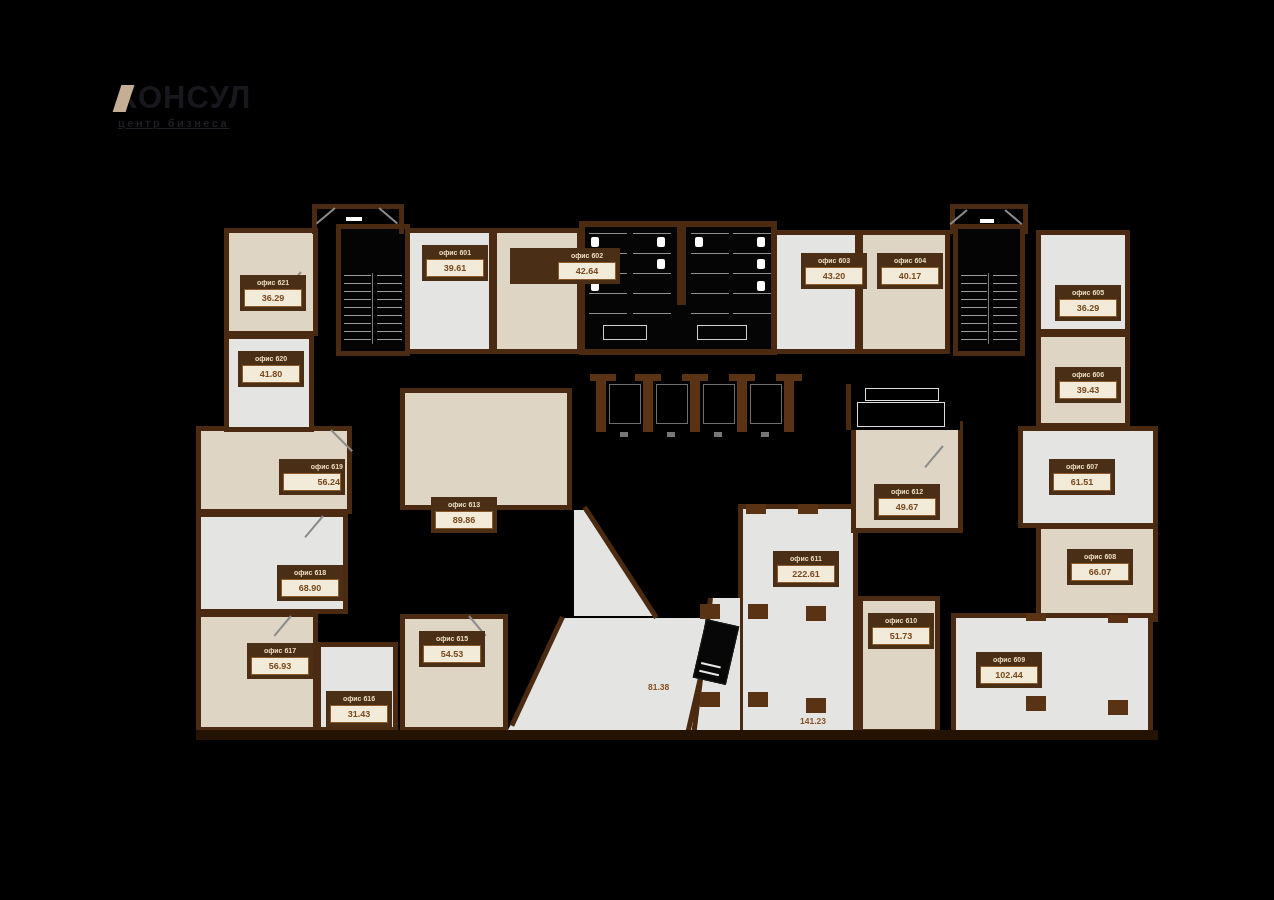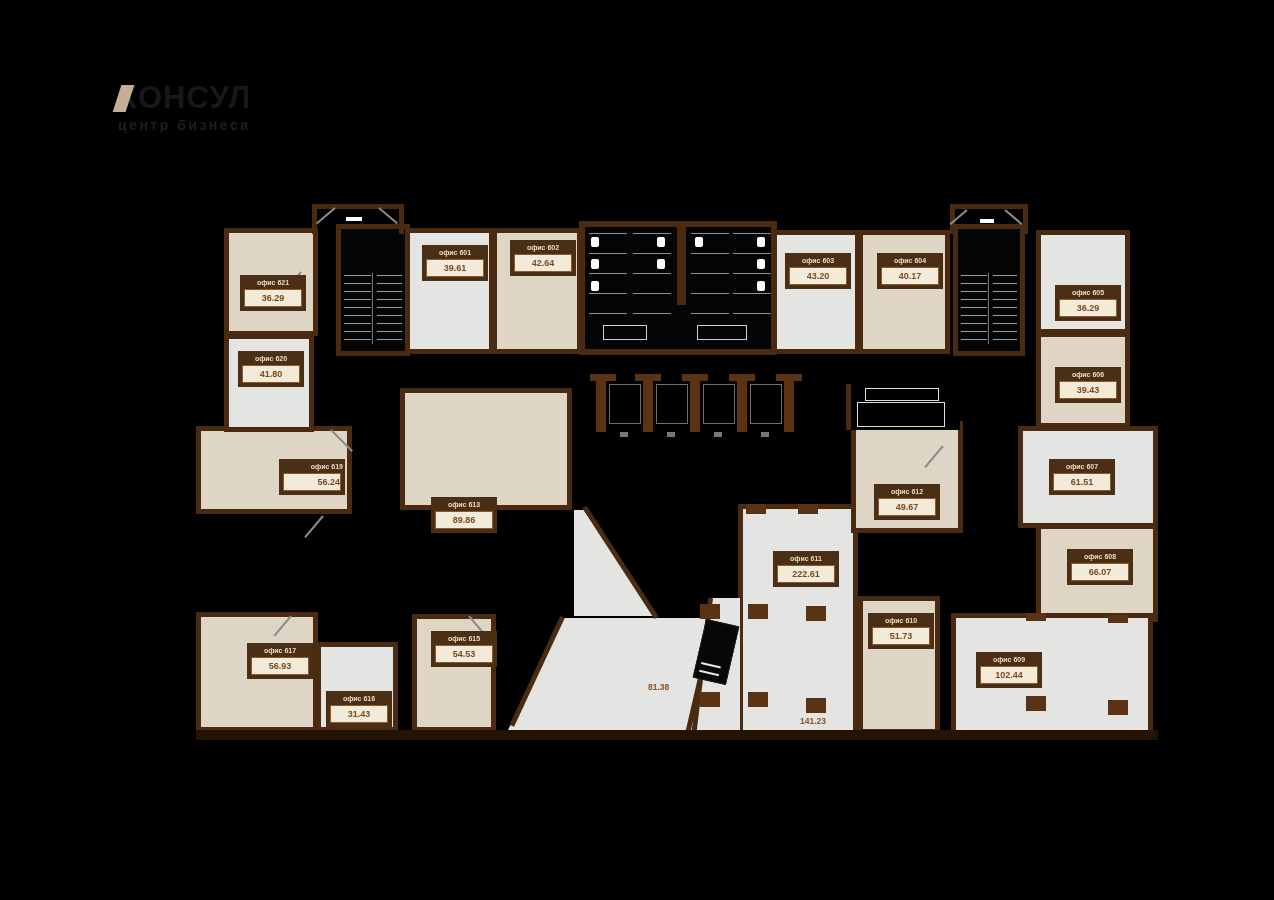--- a/index.html
+++ b/index.html
@@ -4,21 +4,21 @@
 <style>
   html,body{margin:0;padding:0;background:#000;}
   #stage{position:relative;width:1274px;height:900px;background:#000;overflow:hidden;
          font-family:"Liberation Sans",sans-serif;}
   
   #logo{position:absolute;left:118px;top:82px;width:200px;}
   #logo-title{position:relative;font-size:31px;font-weight:800;letter-spacing:1px;color:#17171d;line-height:1;}
   #logo-accent{position:absolute;left:-1px;top:3px;width:13px;height:27px;background:#c5ae94;transform:skewX(-18deg);}
   #logo-sub{display:flex;align-items:center;gap:7px;margin-top:4px;}
   #logo-sub .dash{flex:0 0 22px;height:0;border-top:2px solid #1e1e24;}
-  #logo-sub .txt{color:#1e1e24;font-size:14px;font-weight:700;letter-spacing:2.5px;white-space:nowrap;}
+  #logo-sub .txt{color:#1e1e24;font-size:11px;font-weight:700;letter-spacing:2.5px;white-space:nowrap;text-decoration:underline;}
   
   .room{position:absolute;border:5px solid #4a2a10;box-sizing:border-box;}
   .rw{background:#e4e4e2;}
   .rb{background:#ded5c5;}
   .rlab{position:absolute;width:62px;border:2px solid #4a2e16;background:#4a2e16;text-align:center;z-index:6;}
   .rlh{display:block;color:#eadcc1;font-size:7px;font-weight:700;padding:2px 0 3px;white-space:nowrap;}
   .rla{display:block;background:#f3ebda;border:1px solid #8a5a2a;color:#7a4a1e;font-size:9px;font-weight:700;padding:3px 0;margin:0 2px 2px;}
   .freearea{position:absolute;color:#8a5526;font-size:8.5px;font-weight:700;z-index:6;}
   
   .shape{position:absolute;}
@@ -65,28 +65,28 @@
   </div>
 
   <div class="room rw" style="left:404px;top:228px;width:90px;height:126px;">
     <div class="rlab" style="left:13px;top:12px;">
       <span class="rlh">офис 601</span>
       <span class="rla">39.61</span>
       </div>
     </div>
 
   <div class="room rb" style="left:492px;top:228px;width:90px;height:126px;">
-    <div class="rlab" style="left:13px;top:7px;">
+    <div class="rlab" style="left:13px;top:15px;padding-left:44px;">
       <span class="rlh">офис 602</span>
       <span class="rla">42.64</span>
       </div>
     </div>
 
   <div class="room rw" style="left:764px;top:230px;width:96px;height:124px;">
-    <div class="rlab" style="left:16px;top:18px;">
+    <div class="rlab" style="left:32px;top:18px;">
       <span class="rlh">офис 603</span>
       <span class="rla">43.20</span>
       </div>
     </div>
 
   <div class="room rb" style="left:858px;top:230px;width:92px;height:124px;">
     <div class="rlab" style="left:14px;top:18px;">
       <span class="rlh">офис 604</span>
       <span class="rla">40.17</span>
       </div>
@@ -149,41 +149,47 @@
     </div>
 
   <div class="room rb" style="left:400px;top:388px;width:172px;height:122px;">
     <div class="rlab" style="left:26px;top:72px;margin-top:32px;">
       <span class="rlh">офис 613</span>
       <span class="rla">89.86</span>
       </div>
     </div>
 
 
-  <div class="room rb" style="left:400px;top:614px;width:84px;height:118px;margin-left:12px;">
+  <div class="room rb" style="left:400px;top:614px;width:108px;height:118px;">
     <div class="rlab" style="left:14px;top:12px;">
       <span class="rlh">офис 615</span>
       <span class="rla">54.53</span>
       </div>
     </div>
 
   <div class="room rw" style="left:316px;top:642px;width:82px;height:90px;">
     <div class="rlab" style="left:5px;top:44px;">
       <span class="rlh">офис 616</span>
       <span class="rla">31.43</span>
       </div>
     </div>
 
   <div class="room rb" style="left:196px;top:612px;width:122px;height:120px;">
     <div class="rlab" style="left:46px;top:26px;">
       <span class="rlh">офис 617</span>
       <span class="rla">56.93</span>
       </div>
     </div>
 
+  <div class="room rw" style="left:196px;top:512px;width:152px;height:102px;">
+    <div class="rlab" style="left:76px;top:48px;">
+      <span class="rlh">офис 618</span>
+      <span class="rla">68.90</span>
+      </div>
+    </div>
 
   <div class="room rb" style="left:196px;top:426px;width:156px;height:88px;">
     <div class="rlab" style="left:78px;top:28px;text-align:right;">
       <span class="rlh">офис 619</span>
       <span class="rla">56.24</span>
       </div>
     </div>
 
   <div class="room rw" style="left:224px;top:334px;width:90px;height:98px;">
     <div class="rlab" style="left:9px;top:12px;">

